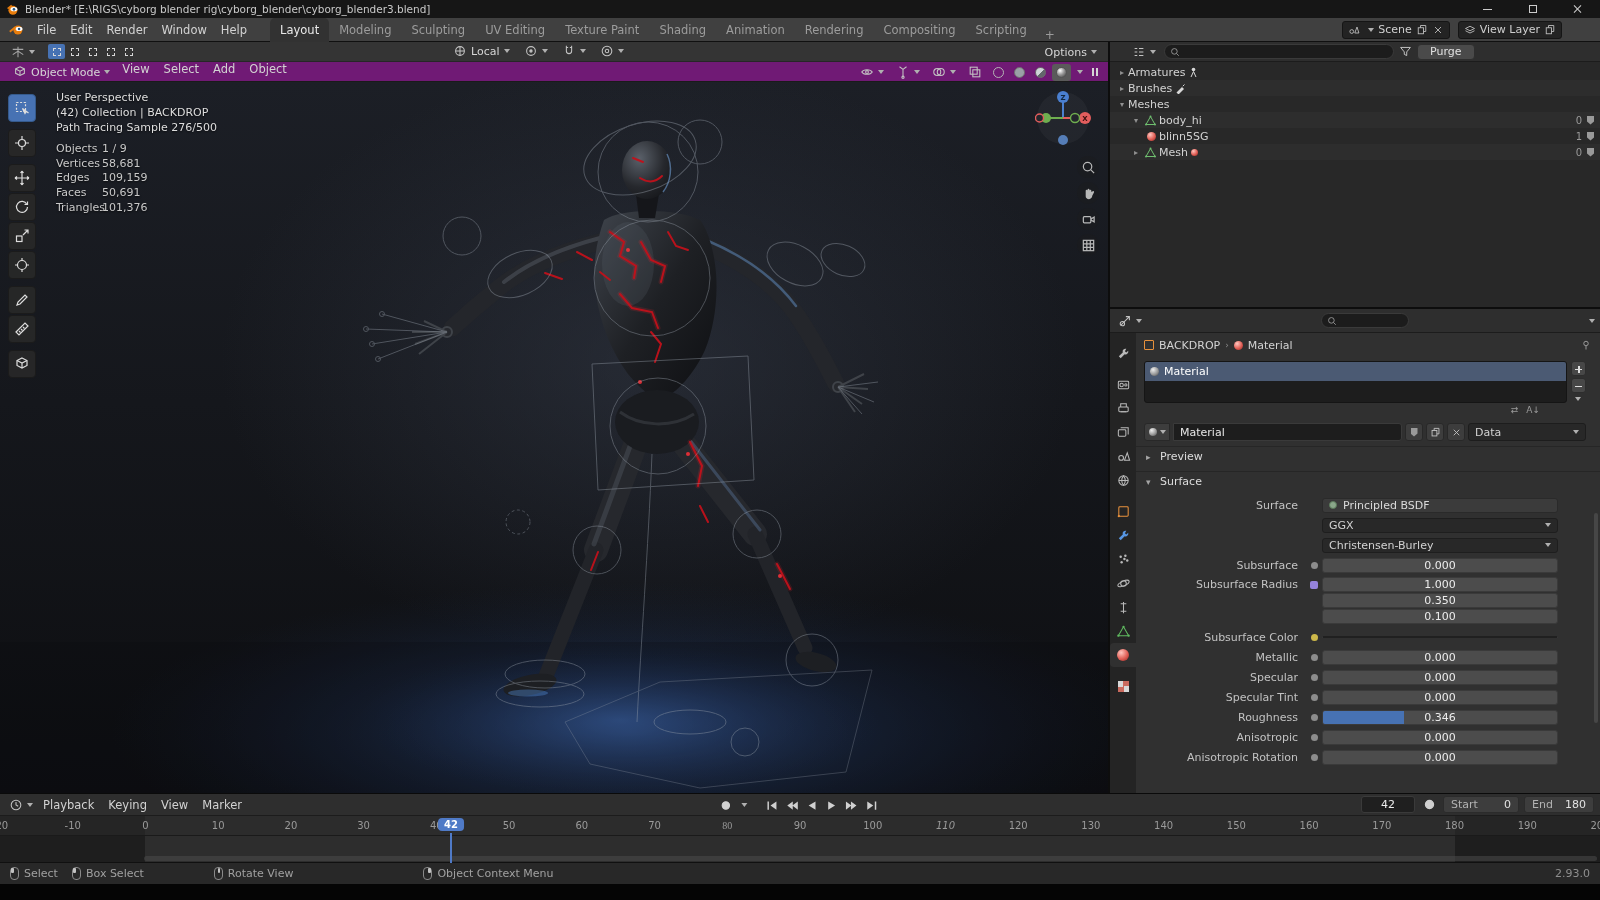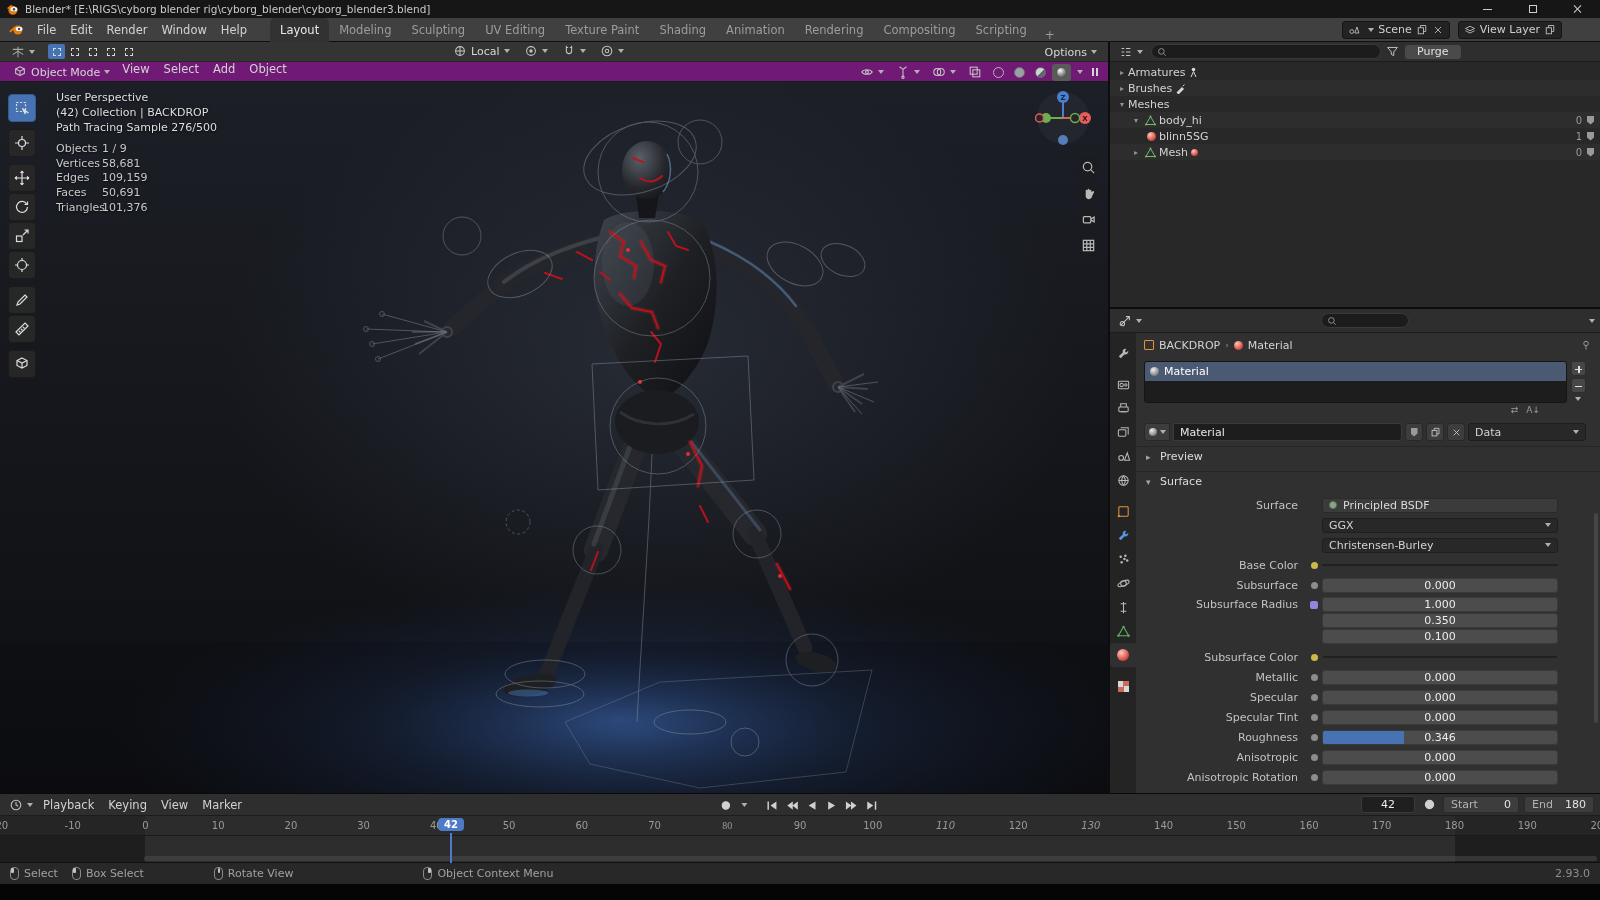--- a/index.html
+++ b/index.html
@@ -57,21 +57,21 @@
   .toolbtn.active{background:#4772b3;border-color:#35movies5a8c}
   .toolbtn.active{background:#4772b3;border-color:#355a8c}
   .toolbtn svg{width:16px;height:16px;stroke:#dedede;fill:none;stroke-width:1.2}
   .tool-gap{height:5px}
   .gizmo{position:absolute;left:1035px;top:8px;width:56px;height:56px}
   .navcol{position:absolute;left:1077px;top:74px;display:flex;flex-direction:column;gap:4px}
   .navbtn{width:22px;height:22px;border-radius:50%;display:flex;align-items:center;justify-content:center;background:rgba(30,30,30,.35)}
   .navbtn svg{width:15px;height:15px;stroke:#c9c9c9;fill:none;stroke-width:1.3;opacity:.9}
   
   .rightcol{position:absolute;left:1108px;top:42px;width:492px;height:751px;background:#282828;border-left:2px solid #0d0d0d}
-  .ol-header{height:20px;background:#2e2e2e;display:flex;align-items:center;padding:0 6px;gap:5px;border-bottom:1px solid #1c1c1c}
+  .ol-header{height:20px;background:#2e2e2e;display:flex;align-items:center;padding:0 19px;gap:5px;border-bottom:1px solid #1c1c1c}
   .searchbox{flex:1;height:15px;background:#1c1c1c;border:1px solid #3a3a3a;border-radius:8px;display:flex;align-items:center;padding:0 5px;gap:4px;max-width:230px}
   .searchbox svg{width:10px;height:10px;stroke:#9a9a9a;fill:none;stroke-width:1.4}
   .purge-btn{background:#4a4a4a;border:1px solid #2e2e2e;border-radius:4px;height:16px;padding:0 12px;color:#e0e0e0;display:flex;align-items:center}
   .ol-tree{height:245px;background:#282828;padding-top:2px;overflow:hidden}
   .ol-row{display:flex;align-items:center;height:16px;padding:0 6px;color:#d2d2d2}
   .ol-row:nth-child(even){background:rgba(255,255,255,.025)}
   .ol-arrow{width:12px;color:#909090;font-size:8px;text-align:center}
   .ol-ind1{width:14px}.ol-ind2{width:28px}
   .ol-ic{width:11px;height:11px;margin:0 3px}
   .sphere-red{width:9px;height:9px;border-radius:50%;background:radial-gradient(circle at 35% 30%,#ffc6bf,#e05e55 55%,#8a2420)}
@@ -891,29 +891,20 @@
             <span class="plabel"></span>
               <span class="pdotbox"></span>
             <div class="fieldwrap">
                 <div class="pfield dd">
               <span>Christensen-Burley</span>
               <span class="chev"></span>
             </div>
               </div>
           </div>
           <div class="prow">
-            <span class="plabel">Base Color</span>
-            <span class="pdotbox">
-                <span class="pdot" style="background: rgb(205, 184, 74);"></span>
-              </span>
-            <div class="fieldwrap">
-                <div class="swatch" style="background: rgb(16, 16, 18);"></div>
-              </div>
-          </div>
-          <div class="prow">
             <span class="plabel">Subsurface</span>
             <span class="pdotbox">
                 <span class="pdot" style="background: rgb(140, 140, 140);"></span>
               </span>
             <div class="fieldwrap">
                 <div class="pfield slider">
               <div class="sfill" style="width: 0%;"></div>
               <span class="sval">0.000</span>
             </div>
               </div>
@@ -1107,21 +1098,21 @@
           <span class="tl-tick" style="left: 22.7273%;">30</span>
           <span class="tl-tick" style="left: 27.2727%;">40</span>
           <span class="tl-tick" style="left: 31.8182%;">50</span>
           <span class="tl-tick" style="left: 36.3636%;">60</span>
           <span class="tl-tick" style="left: 40.9091%;">70</span>
           <span class="tl-tick" style="left: 45.4545%; font-family: Liberation Serif, serif;">80</span>
           <span class="tl-tick" style="left: 50%;">90</span>
           <span class="tl-tick" style="left: 54.5455%;">100</span>
           <span class="tl-tick" style="left: 59.0909%; font-style: italic;">110</span>
           <span class="tl-tick" style="left: 63.6364%;">120</span>
-          <span class="tl-tick" style="left: 68.1818%; font-style: italic;">130</span>
+          <span class="tl-tick" style="left: 68.1818%;">130</span>
           <span class="tl-tick" style="left: 72.7273%;">140</span>
           <span class="tl-tick" style="left: 77.2727%;">150</span>
           <span class="tl-tick" style="left: 81.8182%;">160</span>
           <span class="tl-tick" style="left: 86.3636%;">170</span>
           <span class="tl-tick" style="left: 90.9091%;">180</span>
           <span class="tl-tick" style="left: 95.4545%;">190</span>
           <span class="tl-tick" style="left: 100%;">200</span>
       </div>
       <div class="tl-track">
         <div class="tl-range" style="left: 9.09091%; width: 81.8182%;"></div>

